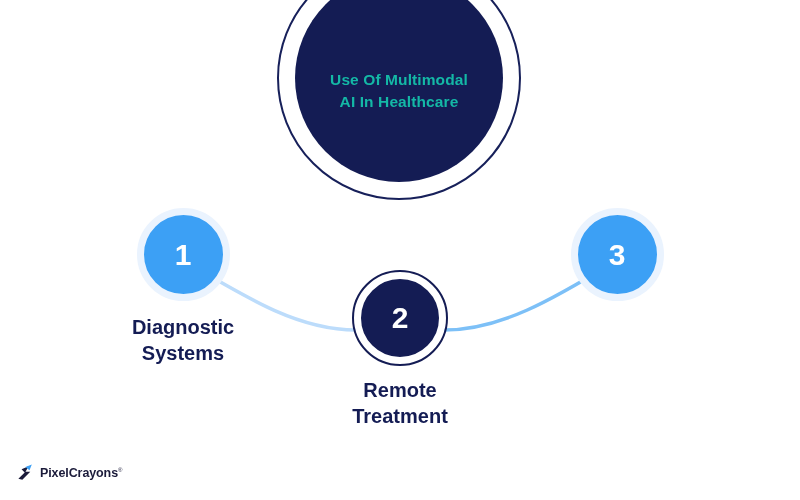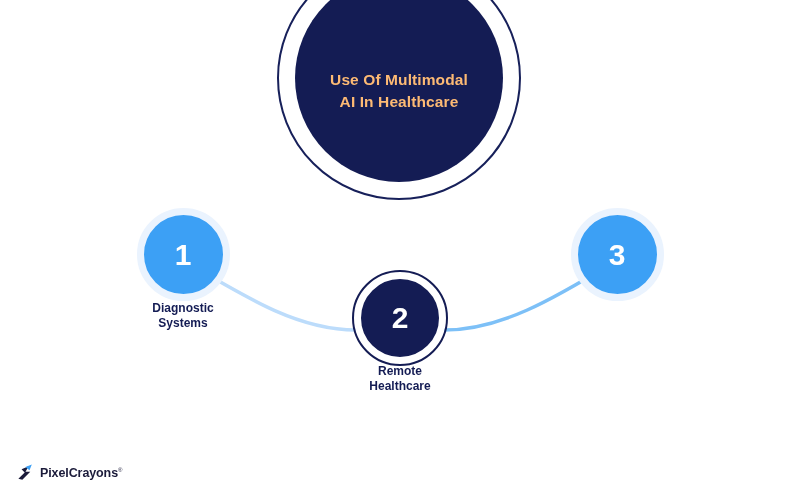--- a/index.html
+++ b/index.html
@@ -47,21 +47,21 @@
     width: 208px;
     height: 208px;
     border-radius: 50%;
     background: #141c54;
     display: flex;
     align-items: center;
     justify-content: center;
     text-align: center;
   }
   .hub-label {
-    color: #fdba74;
+    color: #14b8a6;
     font-size: 15.5px;
     font-weight: bold;
     line-height: 1.42;
     letter-spacing: 0.1px;
     white-space: pre-line;
     margin-top: 26px;
   }
 
   
   .node {
@@ -75,21 +75,22 @@
     display: flex;
     align-items: center;
     justify-content: center;
   }
   .node-num {
     font-weight: bold;
     color: #ffffff;
     line-height: 1;
   }
   .node-label {
-    font-size: 12px;
+    margin-top: 14px;
+    font-size: 20px;
     font-weight: bold;
     color: #141c54;
     line-height: 1.28;
     white-space: pre-line;
   }
 
   
   #node-1 { left: 93px; top: 208px; width: 180px; }
   #node-1 .node-circle {
     width: 93px; height: 93px;
@@ -170,21 +171,21 @@
   </div>
   <div class="node-label">Diagnostic
 Systems</div>
 </div>
 
 <div class="node" id="node-2">
   <div class="node-circle">
     <span class="node-num">2</span>
   </div>
   <div class="node-label">Remote
-Healthcare</div>
+Treatment</div>
 </div>
 
 <div class="node" id="node-3">
   <div class="node-circle">
     <span class="node-num">3</span>
   </div>
 </div>
 
 <div class="footer-logo">
   <svg class="logo-mark" viewBox="0 0 24 24">

